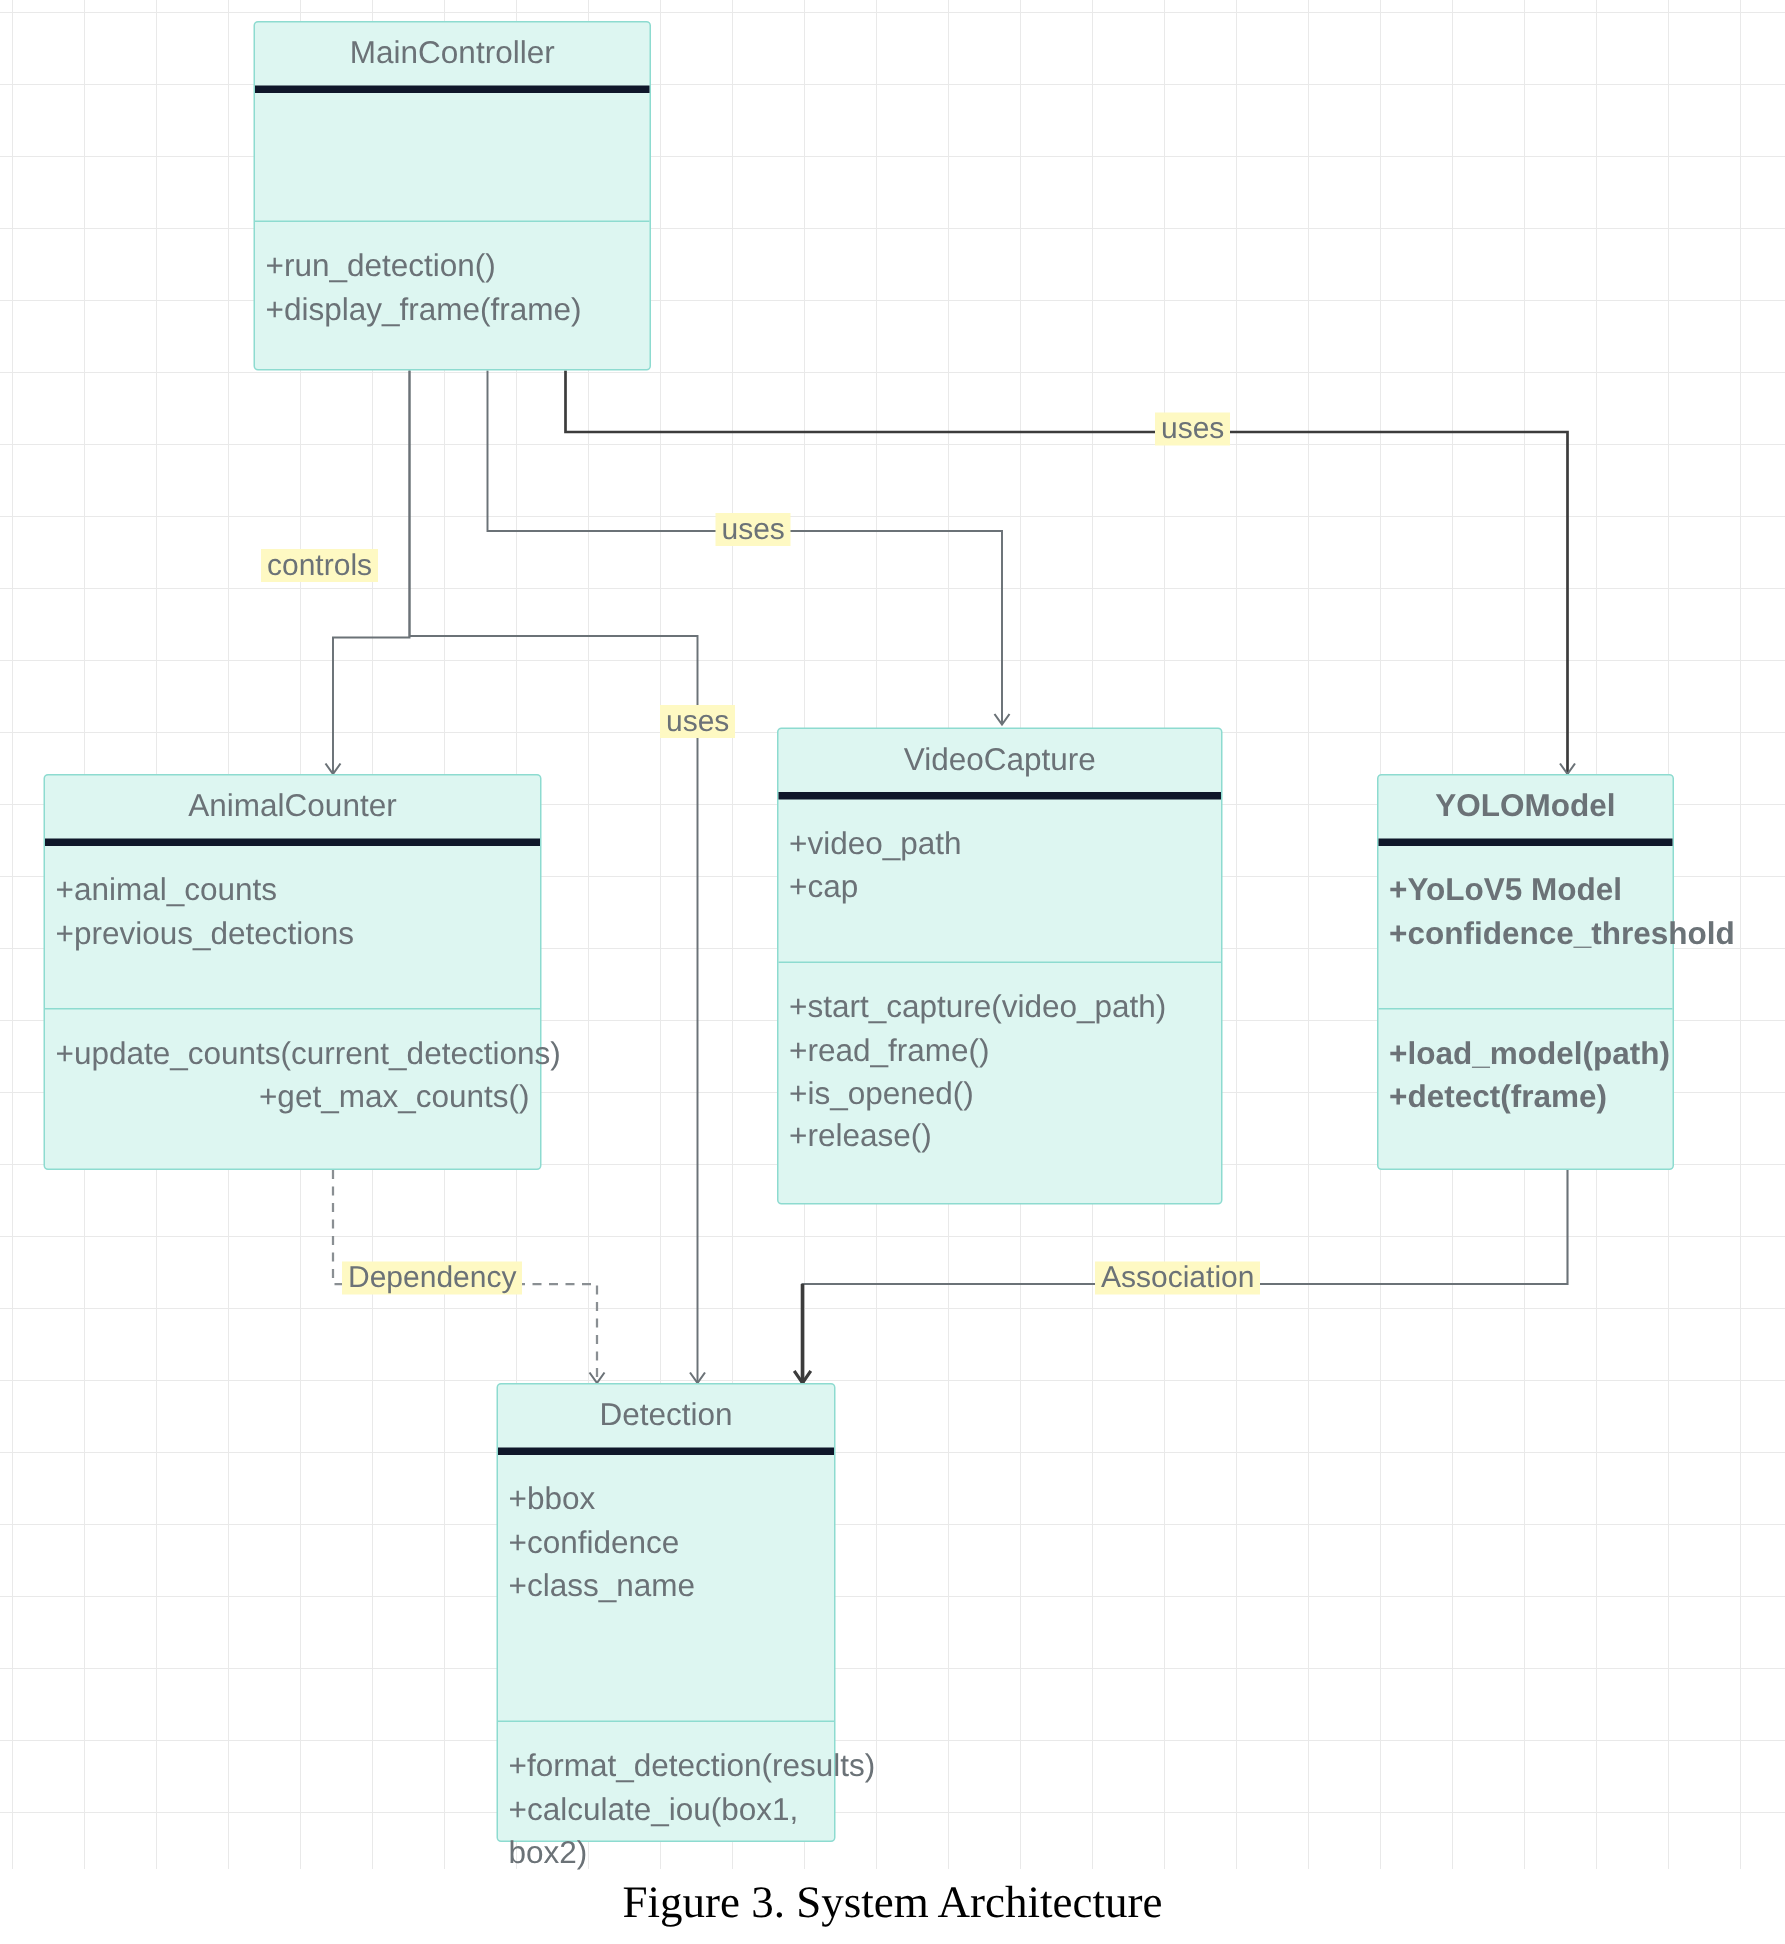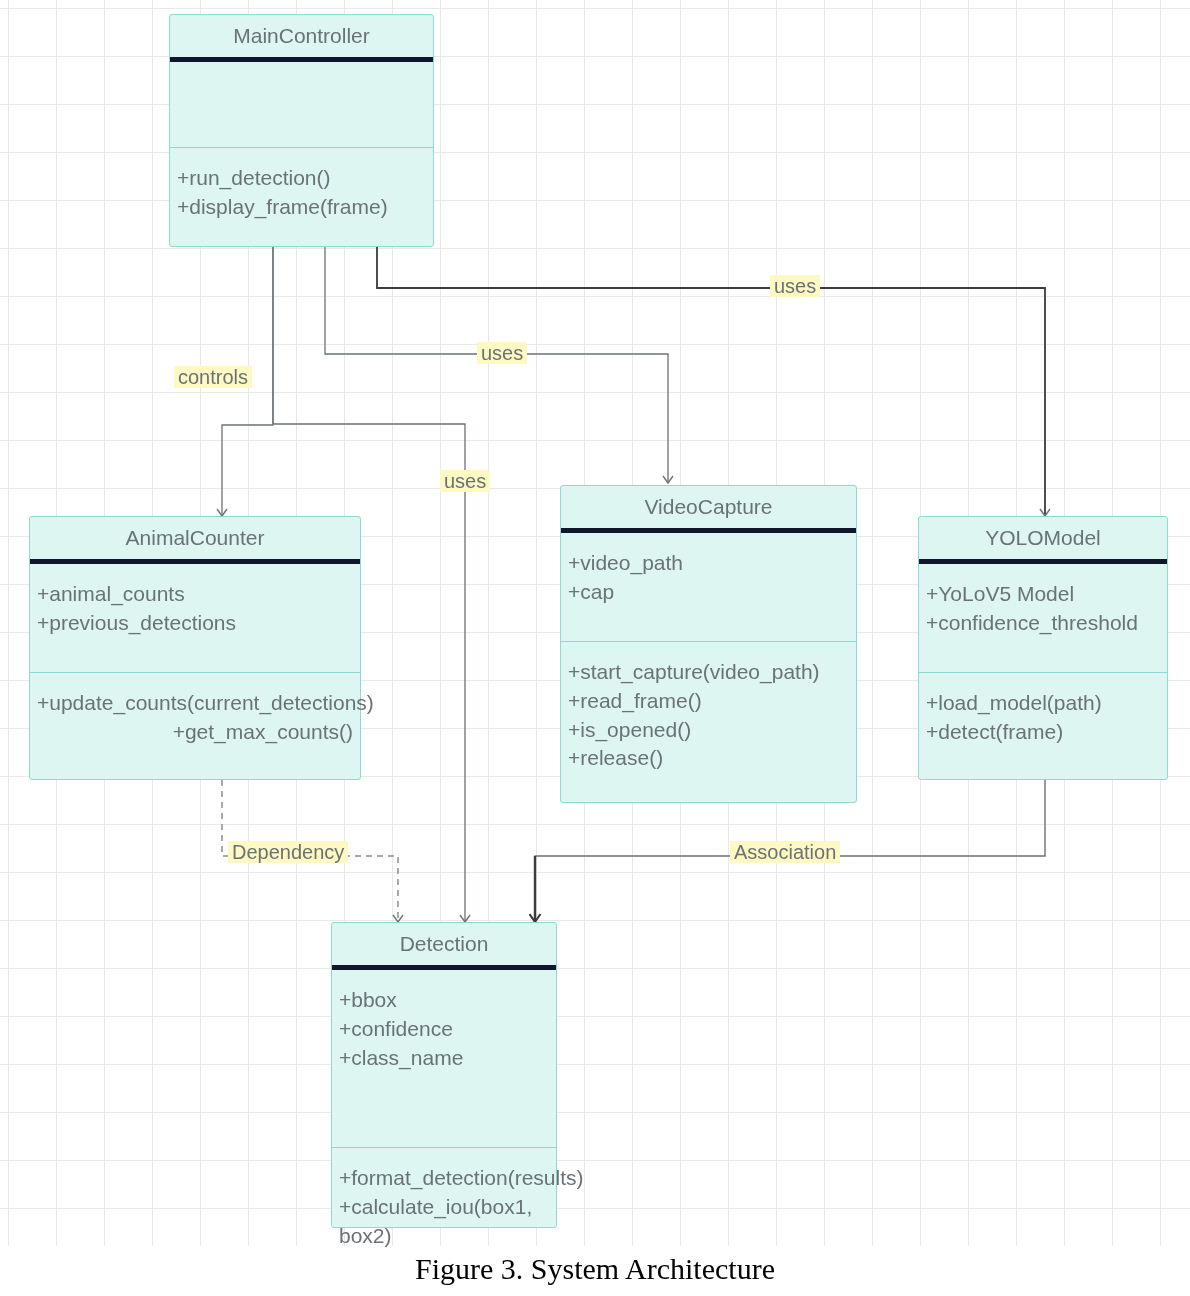--- a/index.html
+++ b/index.html
@@ -152,35 +152,35 @@
     <div class="uml-section" style="height:108px;">
       <div class="uml-row">+animal_counts</div>
       <div class="uml-row">+previous_detections</div>
     </div>
     <div class="uml-section divider" style="height:114px;text-align:right;">
       <div class="uml-row">+update_counts(current_detections)</div>
       <div class="uml-row">+get_max_counts()</div>
     </div>
   </div>
 
-  <div class="uml-class" style="left:518px; top:485px; width:297px; height:318px;margin-left:42px;">
+  <div class="uml-class" style="left:518px; top:485px; width:297px; height:318px;">
     <div class="uml-title">VideoCapture</div>
     <div class="uml-section" style="height:108px;">
       <div class="uml-row">+video_path</div>
       <div class="uml-row">+cap</div>
     </div>
     <div class="uml-section divider" style="height:168px;">
       <div class="uml-row">+start_capture(video_path)</div>
       <div class="uml-row">+read_frame()</div>
       <div class="uml-row">+is_opened()</div>
       <div class="uml-row">+release()</div>
     </div>
   </div>
 
-  <div class="uml-class" style="left:918px; top:516px; width:250px; height:264px;">
+  <div class="uml-class" style="left:918px; top:516px; width:198px; height:264px;font-weight:bold;">
     <div class="uml-title">YOLOModel</div>
     <div class="uml-section" style="height:108px;">
       <div class="uml-row">+YoLoV5 Model</div>
       <div class="uml-row">+confidence_threshold</div>
     </div>
     <div class="uml-section divider" style="height:114px;">
       <div class="uml-row">+load_model(path)</div>
       <div class="uml-row">+detect(frame)</div>
     </div>
   </div>

